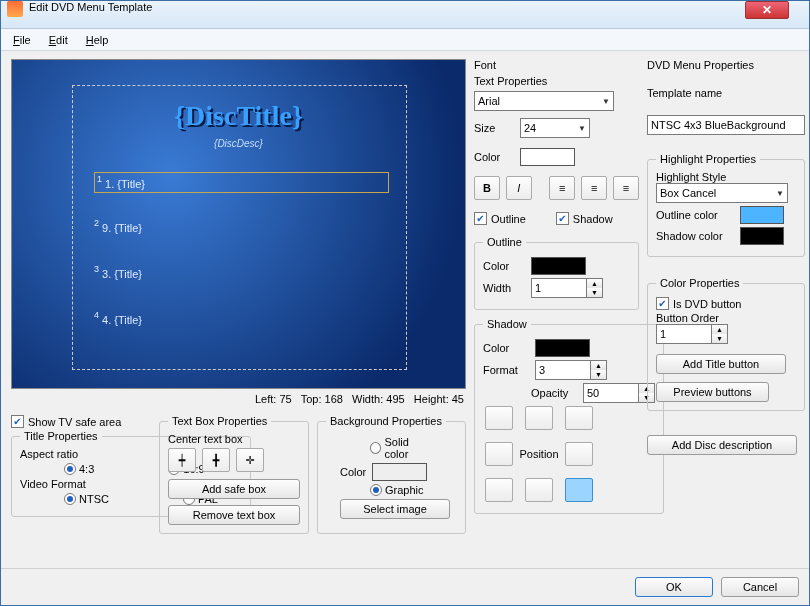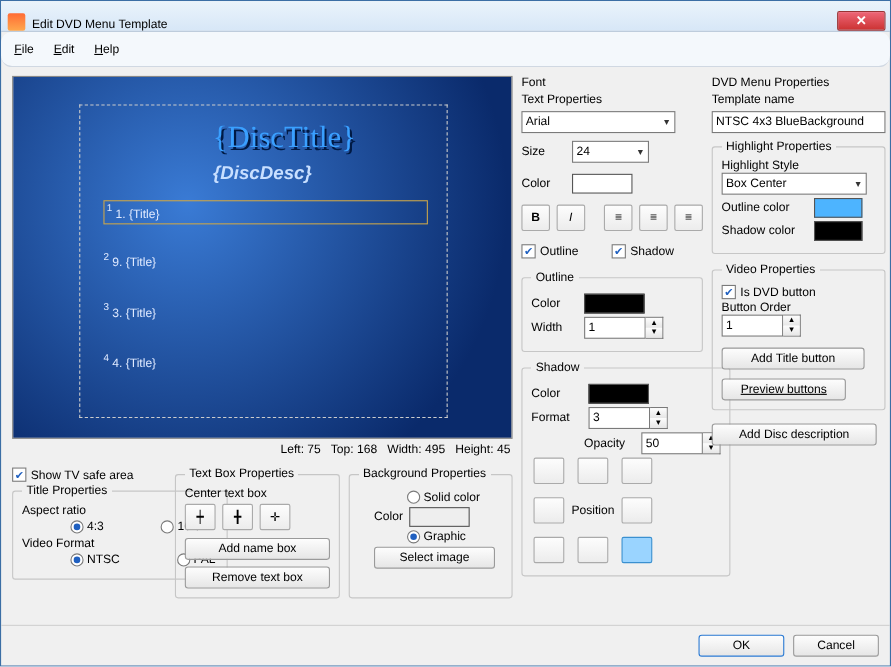--- a/index.html
+++ b/index.html
@@ -1,53 +1,53 @@
 <!DOCTYPE html>
 <html><head>
 <meta charset="utf-8">
 <style>
 * { box-sizing: border-box; font-family: "Segoe UI", Tahoma, sans-serif; font-size: 11px; }
 body { margin: 0; background: #d4e4f4; width: 810px; height: 606px; overflow: hidden; }
 .window { border: 1px solid #3b6ea5; background: #f0f0f0; width: 810px; height: 606px; display: flex; flex-direction: column; }
-.titlebar { height: 28px; background: linear-gradient(#eaf3fb,#d7e7f7); display: flex; align-items: flex-end; padding: 0 4px 0 6px; border-bottom: 1px solid #b8c8da; }
+.titlebar { height: 28px; background: linear-gradient(#eaf3fb,#d7e7f7); display: flex; align-items: flex-start; padding: 0 20px 0 6px; border-bottom: 1px solid #b8c8da; }
 .titlebar .ico { width: 16px; height: 16px; background: linear-gradient(#ff6b35,#ffa84d); border-radius: 2px; margin-right: 6px; }
 .titlebar .title { flex: 1; color: #000; }
 .closebtn { width: 44px; height: 18px; background: linear-gradient(#e67,#c33); border: 1px solid #933; border-radius: 2px; display:flex; align-items:center; justify-content:center; color:#fff; font-weight:bold; font-size:12px;}
-.menubar { height: 32px; background: #f4f8fc; display: flex; align-items: center; padding: 0 4px; gap: 2px; border-bottom: 1px solid #d0d8e2; border-radius: 10px;}
+.menubar { height: 22px; background: #f4f8fc; display: flex; align-items: center; padding: 0 4px; gap: 2px; border-bottom: 1px solid #d0d8e2;}
 .menubar span { padding: 2px 8px; }
 .menubar span u { text-decoration: underline; }
 .content { flex: 1; padding: 8px 10px 8px 10px; display: flex; flex-direction: column; }
 .upper { display: flex; gap: 8px; flex:1; }
 .left-col { width: 455px; display: flex; flex-direction: column; }
 .preview { width: 455px; height: 330px; border: 1px solid #888; background: radial-gradient(circle at 35% 35%, #3a7bd5, #0a2a6b 80%); position: relative; overflow: hidden; }
 .preview .sel { position: absolute; border: 1px dashed #ccc; }
-.preview .discTitle { position:absolute; top:40px; left:50%; transform:translateX(-50%); font-size:28px; font-weight:normal; color:#3aa0ff; text-shadow:2px 2px 0 #001a44; font-family:"Comic Sans MS",cursive;margin-left:20px;}
-.preview .discDesc { position:absolute; top:78px; left:50%; transform:translateX(-50%); font-size:17px; font-style:italic; color:#c8dfff;font-weight:bold; }
+.preview .discTitle { position:absolute; top:40px; left:50%; transform:translateX(-50%); font-size:28px; font-weight:bold; color:#3aa0ff; text-shadow:2px 2px 0 #001a44; font-family:"Comic Sans MS",cursive;}
+.preview .discDesc { position:absolute; top:78px; left:50%; transform:translateX(-50%); font-size:10px; font-style:italic; color:#c8dfff; }
 .preview .item { position:absolute; color:#e0eaff; font-size:15px; font-family:Arial; left:82px; }
 .preview .item .num { font-size:9px; vertical-align:super; margin-right:3px;}
 .preview .item.selbox { border:1px solid #c9a54b; padding:1px 2px; width:295px;}
 .status { text-align: right; padding: 4px 2px; color: #000; }
 .lower { display: flex; gap: 8px; margin-top: 4px; }
 .checkbox { display: flex; align-items: center; gap: 4px; margin: 2px 0;}
 .checkbox .box { width:13px; height:13px; border:1px solid #7a7a7a; background:#fff; display:inline-flex;align-items:center;justify-content:center; color:#2060c0; font-size:10px;}
 fieldset { border: 1px solid #c6c6c6; border-radius: 3px; padding: 6px 8px 8px 8px; margin: 2px 0; }
 legend { padding: 0 4px; }
-.radio { display:inline-flex; align-items:center; gap:3px; margin-right:2px;padding-left:44px;}
+.radio { display:inline-flex; align-items:center; gap:3px; margin-right:24px;padding-left:44px;}
 .radio .dot { width:12px;height:12px;border:1px solid #7a7a7a;border-radius:50%;background:#fff;display:inline-flex;align-items:center;justify-content:center;}
 .radio .dot.on::after{content:"";width:6px;height:6px;background:#2060c0;border-radius:50%;}
 .btn { background: linear-gradient(#fdfdfd,#e6e6e6); border:1px solid #9a9a9a; border-radius:3px; padding:3px 10px; text-align:center; display:inline-block;}
 .combo, .txt { border:1px solid #7a7a7a; background:#fff; padding:1px 3px; height:20px; display:inline-flex; align-items:center;}
 .combo .arrow { margin-left:auto; font-size:8px;color:#333;}
 .colorswatch { width:55px; height:18px; border:1px solid #555; display:inline-block;}
 .spin { display:inline-flex; }
 .spin .txt{width:56px;}
 .spin .arrows{display:flex;flex-direction:column;width:16px;border:1px solid #7a7a7a;border-left:none;}
 .spin .arrows div{flex:1;display:flex;align-items:center;justify-content:center;font-size:7px;background:linear-gradient(#fdfdfd,#e6e6e6);}
 .mid-col{width:165px;display:flex;flex-direction:column;gap:4px;}
-.right-col{flex:1;display:flex;flex-direction:column;gap:4px;}
+.right-col{flex:1;display:flex;flex-direction:column;gap:16px;}
 .row{display:flex;align-items:center;gap:6px;margin:3px 0;}
 .tbtn{width:28px;height:24px;border:1px solid #aaa;background:linear-gradient(#fdfdfd,#ececec);display:inline-flex;align-items:center;justify-content:center;border-radius:2px;}
 .grid3{display:grid;grid-template-columns:repeat(3,28px);grid-template-rows:repeat(3,24px);gap:6px 10px;}
 .footer{display:flex;justify-content:flex-end;gap:8px;padding:8px 10px;border-top:1px solid #d0d0d0;}
 .footer .btn{width:78px;}
 .footer .btn.ok{border:1.5px solid #2a7ad4;}
 .label{white-space:nowrap;}
 </style>
 </head>
 <body>
@@ -117,21 +117,21 @@
           </div>
 
           <fieldset style="width:150px;">
             <legend>Text Box Properties</legend>
             <div class="label">Center text box</div>
             <div class="row">
               <span class="tbtn">┿</span>
               <span class="tbtn">╋</span>
               <span class="tbtn">✛</span>
             </div>
-            <div class="btn" style="width:100%;margin-top:4px;">Add name box</div>
+            <div class="btn" style="width:100%;margin-top:4px;">Add safe box</div>
             <div class="btn" style="width:100%;margin-top:6px;">Remove text box</div>
           </fieldset>
 
           <fieldset style="flex:1;">
             <legend>Background Properties</legend>
             <div class="row">
                 <span class="radio">
                   <span class="dot"></span>
                   <span>Solid color</span>
                 </span>
@@ -255,49 +255,49 @@
         <div class="label">DVD Menu Properties</div>
         <div class="label">Template name</div>
         <div class="txt" style="width:158px;">
             <span>NTSC 4x3 BlueBackground</span>
           </div>
 
         <fieldset>
           <legend>Highlight Properties</legend>
           <div class="label">Highlight Style</div>
           <div class="combo" style="width:132px;">
-              <span>Box Center</span>
+              <span>Box Cancel</span>
               <span class="arrow">▼</span>
             </div>
           <div class="row">
               <span class="label" style="width:78px;">Outline color</span>
               <span class="colorswatch" style="background:#4db4ff;width:44px;"></span>
             </div>
           <div class="row">
               <span class="label" style="width:78px;">Shadow color</span>
               <span class="colorswatch" style="background:#000;width:44px;"></span>
             </div>
         </fieldset>
 
         <fieldset>
-          <legend>Video Properties</legend>
+          <legend>Color Properties</legend>
           <div class="checkbox">
               <span class="box">✔</span>
               <span>Is DVD button</span>
             </div>
           <div class="label">Button Order</div>
           <span class="spin">
               <span class="txt">1</span>
               <span class="arrows">
                 <div>▲</div>
                 <div>▼</div>
               </span>
             </span>
           <div class="btn" style="width:130px;margin-top:10px;">Add Title button</div>
-          <div class="btn" style="width:113px;margin-top:8px;text-decoration:underline;">Preview buttons</div>
+          <div class="btn" style="width:113px;margin-top:8px;">Preview buttons</div>
         </fieldset>
 
         <div class="btn" style="width:150px;margin-top:6px;">Add Disc description</div>
       </div>
     </div>
   </div>
 
   <div class="footer">
     <div class="btn ok">OK</div>
     <div class="btn">Cancel</div>

